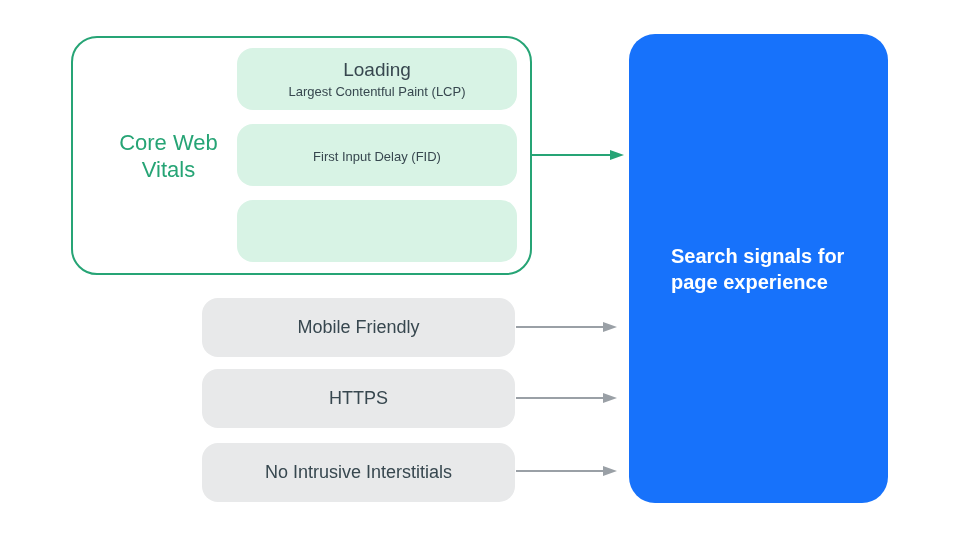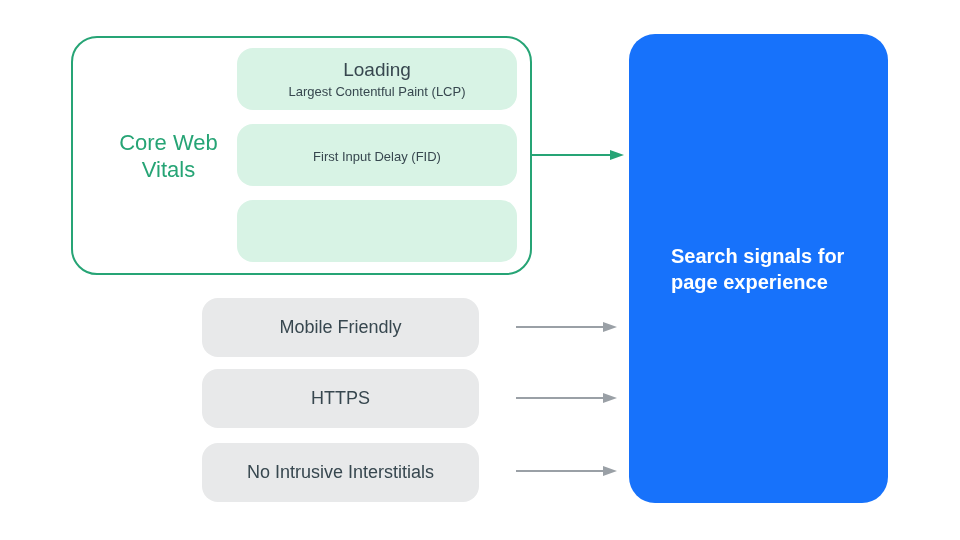--- a/index.html
+++ b/index.html
@@ -23,21 +23,21 @@
     display:flex;flex-direction:column;gap:14px;
   }
   .mint-pill{
     height:62px;background:var(--mint);border-radius:16px;
     display:flex;flex-direction:column;align-items:center;justify-content:center;margin-left:35px;
   }
   .pill-title{font-size:19px;color:var(--text-dark);line-height:22px;}
   .pill-sub{font-size:13px;color:var(--text-dark);margin-top:3px;}
   
   .gray-pill{
-    position:absolute;left:202px;width:277px;height:59px;
+    position:absolute;left:202px;width:313px;height:59px;
     background:var(--pill-gray);border-radius:16px;
     display:flex;align-items:center;justify-content:center;
     font-size:18px;color:var(--text-dark);
   }
   .gp1{top:298px}.gp2{top:369px}.gp3{top:443px}
   
   .blue-box{
     position:absolute;left:629px;top:34px;width:259px;height:469px;
     background:var(--blue);border-radius:26px;
     display:flex;align-items:center;justify-content:center;

